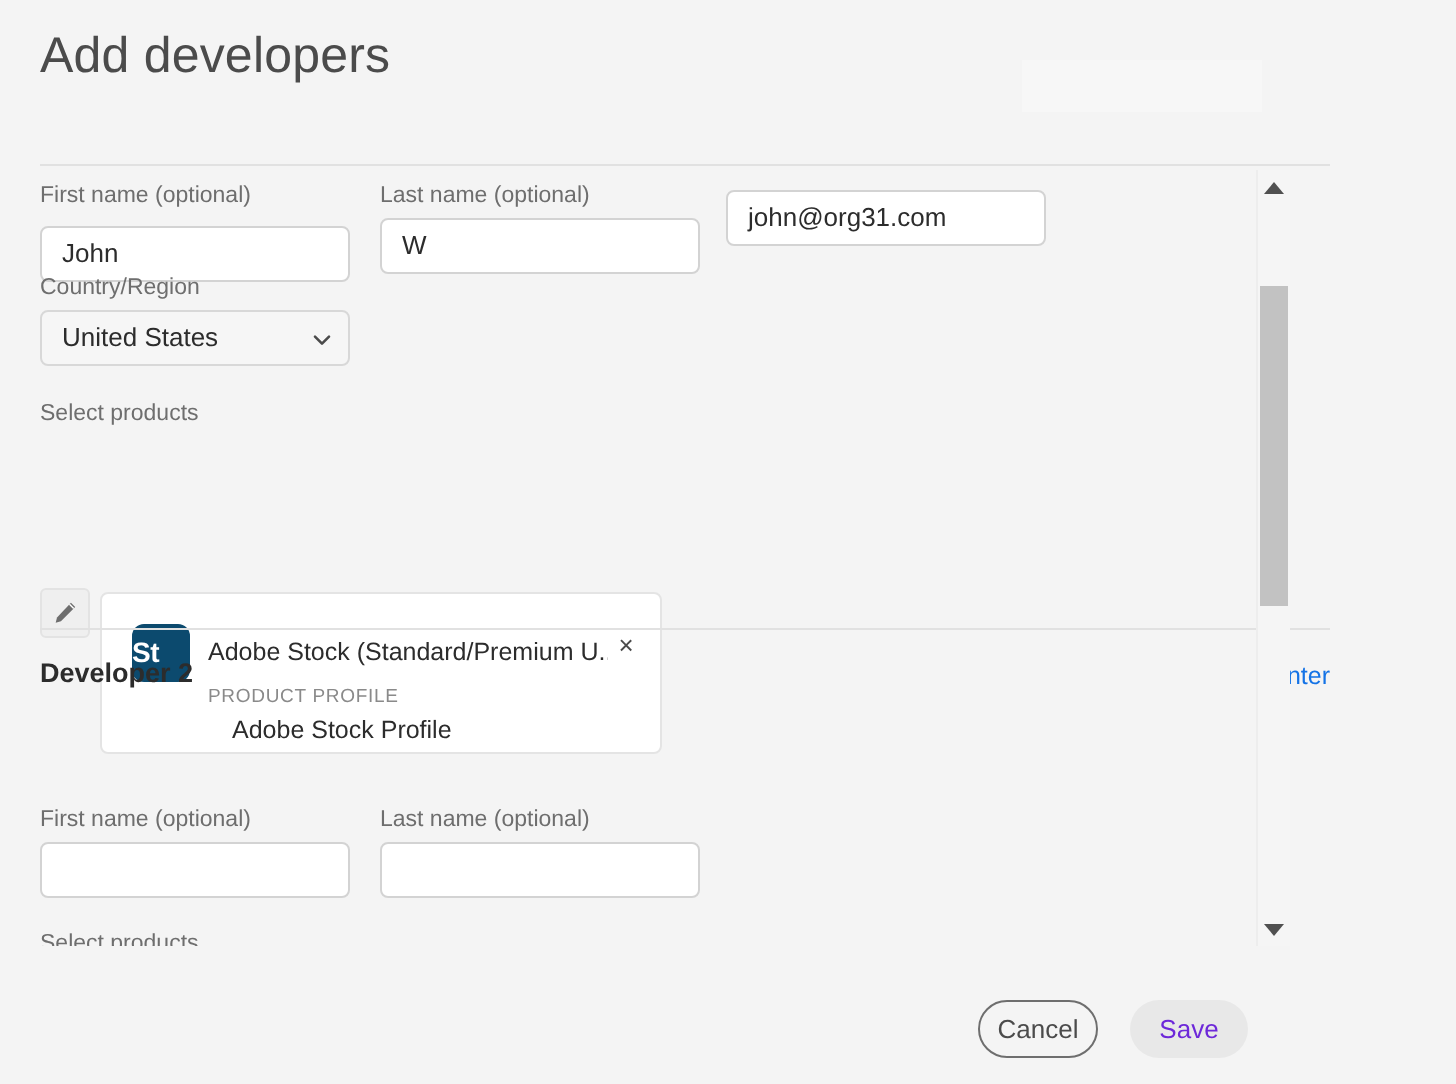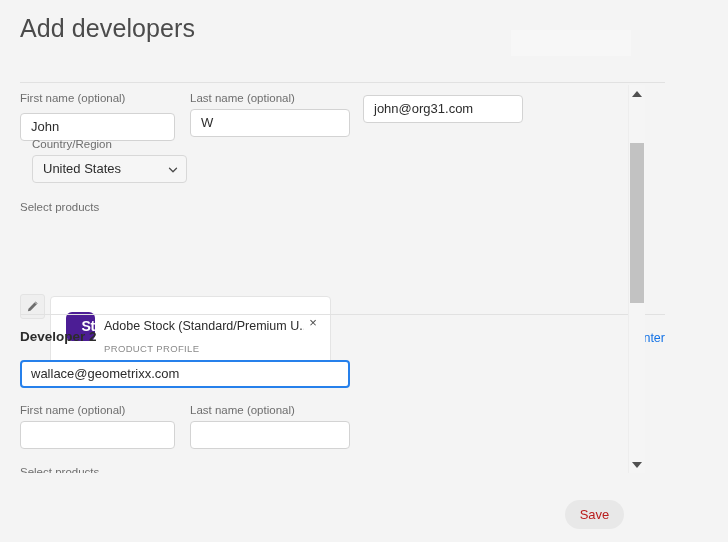--- a/index.html
+++ b/index.html
@@ -153,26 +153,26 @@
     background: #ffffff;
     border: 1px solid #e4e4e4;
     border-radius: 4px;
   }
   .product-icon {
     position: absolute;
     left: 15px;
     top: 15px;
     width: 29px;
     height: 29px;
-    background: #4c1d95;
+    background: #0c4a6e;
     border-radius: 6px;
     color: #ffffff;
     font-size: 14px;
     font-weight: bold;
-    text-align: right;
+    text-align: left;
     line-height: 29px;
     letter-spacing: -0.2px;
   }
   .product-name {
     position: absolute;
     left: 53px;
     top: 21px;
     width: 200px;
     font-size: 12.5px;
     color: #2c2c2c;
@@ -304,21 +304,21 @@
     border: 1px solid #6e6e6e;
     background: transparent;
     color: #4b4b4b;
   }
   .btn-save {
     right: 21px;
     top: 500px;
     width: 59px;
     border: 1px solid transparent;
     background: #e8e8e8;
-    color: #b91c1c;
+    color: #6d28d9;
     cursor: default;
   }
 
   .ghost-panel {
     position: absolute;
     right: 14px;
     top: 30px;
     width: 120px;
     height: 26px;
     background: #f7f7f7;
@@ -346,21 +346,21 @@
 
       <div class="cell" style="left:190px; top:9px; width:160px;">
         <div class="field-label">Last name (optional)</div>
         <div class="text-input" style="margin-top:4px;">W</div>
       </div>
 
       <div class="cell" style="left:363px; top:9px; width:160px;">
         <div class="text-input" style="margin-top:4px;">john@org31.com</div>
       </div>
 
-      <div class="cell" style="left:32px; top:55px; width:155px;">
+      <div class="cell" style="left:20px; top:55px; width:155px;">
         <div class="field-label">Country/Region</div>
         <div class="dropdown" style="margin-top:4px;">
           <span>United States</span>
           <span class="chevron">
             <svg width="10" height="10" viewBox="0 0 10 10">
                 <path d="M1.5 3.3 L5 6.8 L8.5 3.3" fill="none" stroke="#4b4b4b" stroke-width="1.3" stroke-linecap="round" stroke-linejoin="round"></path>
               </svg>
           </span>
         </div>
       </div>
@@ -380,21 +380,20 @@
         <div class="card-close">×</div>
         <div class="profile-label">PRODUCT PROFILE</div>
         <div class="profile-value">Adobe Stock Profile</div>
       </div>
 
       <div class="section-divider" style="top:232px;"></div>
       <div class="section-title" style="top:246px;">Developer 2</div>
       <div class="remove-link" style="top:247px;">Enter</div>
 
       <div class="cell" style="left:20px; top:274px; width:330px;">
-        <div class="text-input focused" style="margin-top:4px;">wallace@geometrixx.com</div>
       </div>
 
       <div class="cell" style="left:20px; top:321px; width:155px;">
         <div class="field-label">First name (optional)</div>
         <div class="text-input empty" style="margin-top:4px;"></div>
       </div>
 
       <div class="cell" style="left:190px; top:321px; width:160px;">
         <div class="field-label">Last name (optional)</div>
         <div class="text-input empty" style="margin-top:4px;"></div>
@@ -409,15 +408,16 @@
     <div class="sb-arrow up">
         <span class="tri"></span>
       </div>
     <div class="sb-thumb"></div>
     <div class="sb-arrow down">
         <span class="tri"></span>
       </div>
   </div>
 
   <div class="footer"></div>
+  <div class="btn btn-cancel">Cancel</div>
   <div class="btn btn-save">Save</div>
 
 </div>
 
 </body></html>

